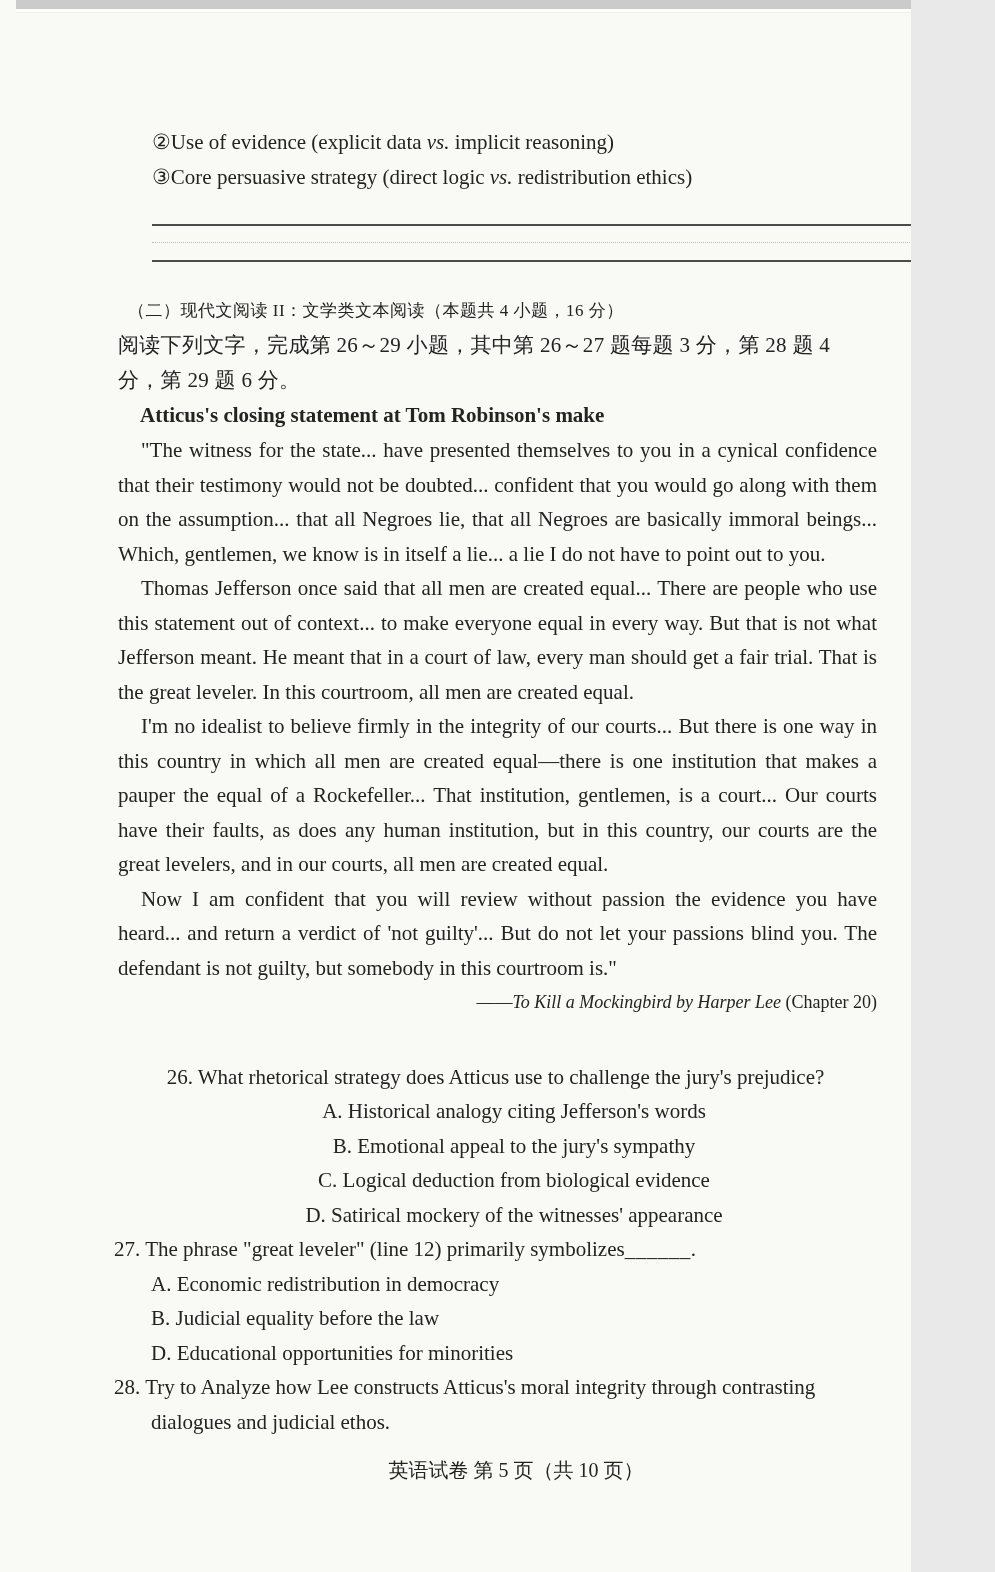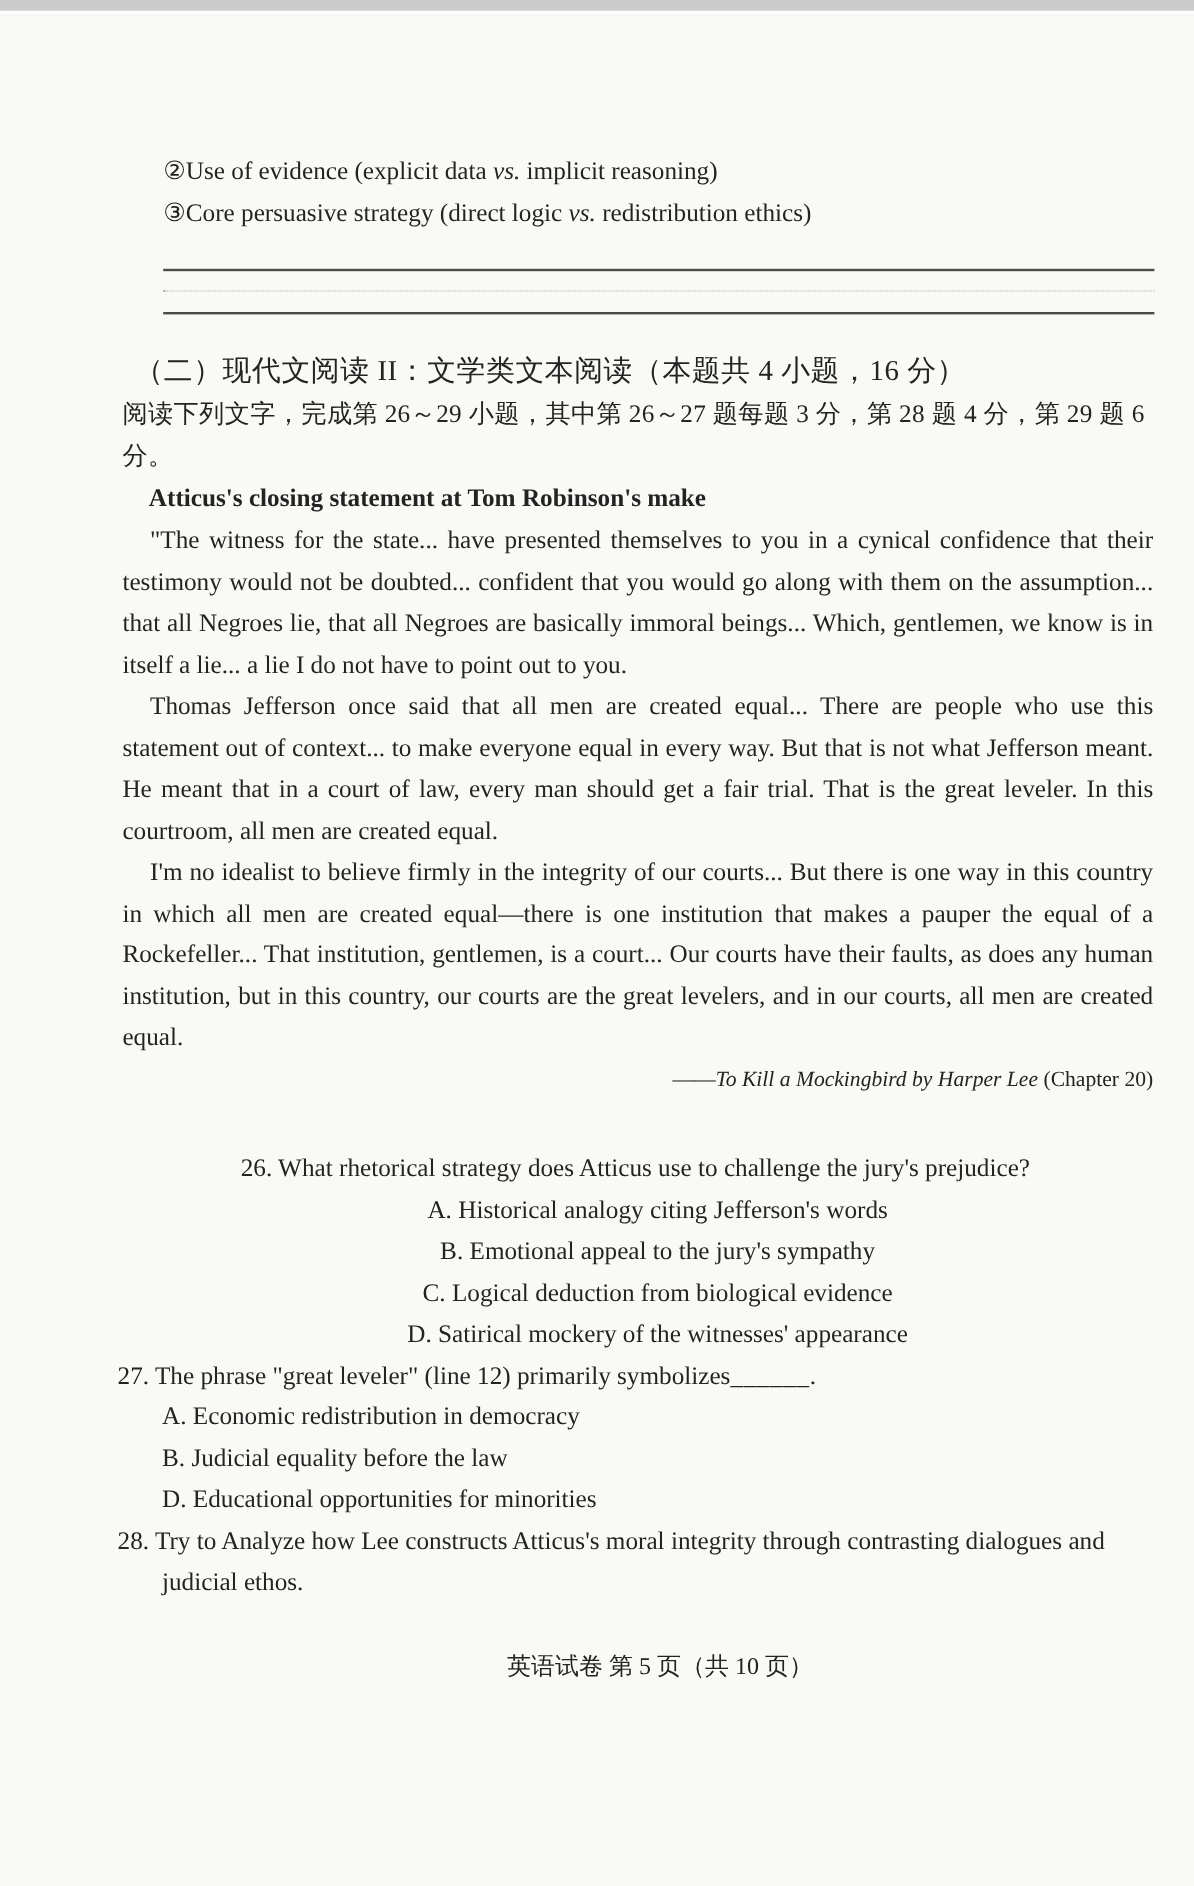--- a/index.html
+++ b/index.html
@@ -5,23 +5,24 @@
   * { margin: 0; padding: 0; box-sizing: border-box; }
   html, body { background: #e9e9e9; }
   body {
     width: 995px; height: 1572px;
     font-family: "Liberation Serif", "DejaVu Serif", serif;
     color: #232323;
     -webkit-font-smoothing: antialiased;
   }
   .screen {
     position: relative;
-    width: 995px; height: 1572px;
+    width: 911px; height: 1572px;
     background: #f9f9f6;
     overflow: hidden;
+    padding-left: 16px;
   }
   .scan-topbar  { height: 9px; background: #cbcbcb; }
   .scan-topbar-glare { height: 4px; background: #fdfdfc; border-bottom: 1px solid #f0f0ee; }
 
   .paper { padding: 112px 34px 0 102px; }
 
   
   .analysis-point {
     margin-left: 34px;
     font-size: 21px;
@@ -31,21 +32,21 @@
 
   
   .answer-area { margin: 29px 0 0 34px; width: 826px; }
   .answer-line { border-top: 2px solid #4b4b4b; }
   .scan-noise-line { border-top: 1px dotted rgba(115,115,115,0.45); margin: 16px 0 17px; }
 
   
   .cn-heading {
     margin-top: 31px;
     margin-left: 10px;
-    font-size: 24px;
+    font-size: 17px;
     line-height: 35px;
     font-weight: 400;
     letter-spacing: 0.5px;
   }
   .cn-instruction {
     font-size: 21px;
     line-height: 35px;
     letter-spacing: 0.3px;
   }
 
@@ -80,21 +81,21 @@
   }
   .q-option {
     font-size: 21px;
     line-height: 34.5px;
     padding-left: 37px;
     margin-left: -4px;
   }
   .blank { letter-spacing: 0.5px; }
 
   .page-footer {
-    margin-top: 36px;
+    margin-top: 14px;
     padding-left: 37px;
     text-align: center;
     font-size: 20px;
     line-height: 35px;
   }
 </style>
 </head>
 <body>
 
 <div class="screen">
@@ -114,20 +115,21 @@
     </div>
 
     <h2 class="cn-heading">（二）现代文阅读 II：文学类文本阅读（本题共 4 小题，16 分）</h2>
     <p class="cn-instruction">阅读下列文字，完成第 26～29 小题，其中第 26～27 题每题 3 分，第 28 题 4 分，第 29 题 6 分。</p>
 
     <h3 class="passage-title">Atticus's closing statement at Tom Robinson's make</h3>
 
     <p class="para">"The witness for the state... have presented themselves to you in a cynical confidence that their testimony would not be doubted... confident that you would go along with them on the assumption... that all Negroes lie, that all Negroes are basically immoral beings... Which, gentlemen, we know is in itself a lie... a lie I do not have to point out to you.</p>
     <p class="para">Thomas Jefferson once said that all men are created equal... There are people who use this statement out of context... to make everyone equal in every way. But that is not what Jefferson meant. He meant that in a court of law, every man should get a fair trial. That is the great leveler. In this courtroom, all men are created equal.</p>
     <p class="para">I'm no idealist to believe firmly in the integrity of our courts... But there is one way in this country in which all men are created equal—there is one institution that makes a pauper the equal of a Rockefeller... That institution, gentlemen, is a court... Our courts have their faults, as does any human institution, but in this country, our courts are the great levelers, and in our courts, all men are created equal.</p>
+    <p class="para">Now I am confident that you will review without passion the evidence you have heard... and return a verdict of 'not guilty'... But do not let your passions blind you. The defendant is not guilty, but somebody in this courtroom is."</p>
 
     <p class="attribution"><span>——</span><i>To Kill a Mockingbird by Harper Lee</i><span> (Chapter 20)</span></p>
 
     <section class="q-block first">
       <p class="q-stem"><span>26.</span> <span>What rhetorical strategy does Atticus use to challenge the jury's prejudice?</span></p>
       <p class="q-option">A. Historical analogy citing Jefferson's words</p>
       <p class="q-option">B. Emotional appeal to the jury's sympathy</p>
       <p class="q-option">C. Logical deduction from biological evidence</p>
       <p class="q-option">D. Satirical mockery of the witnesses' appearance</p>
     </section>

